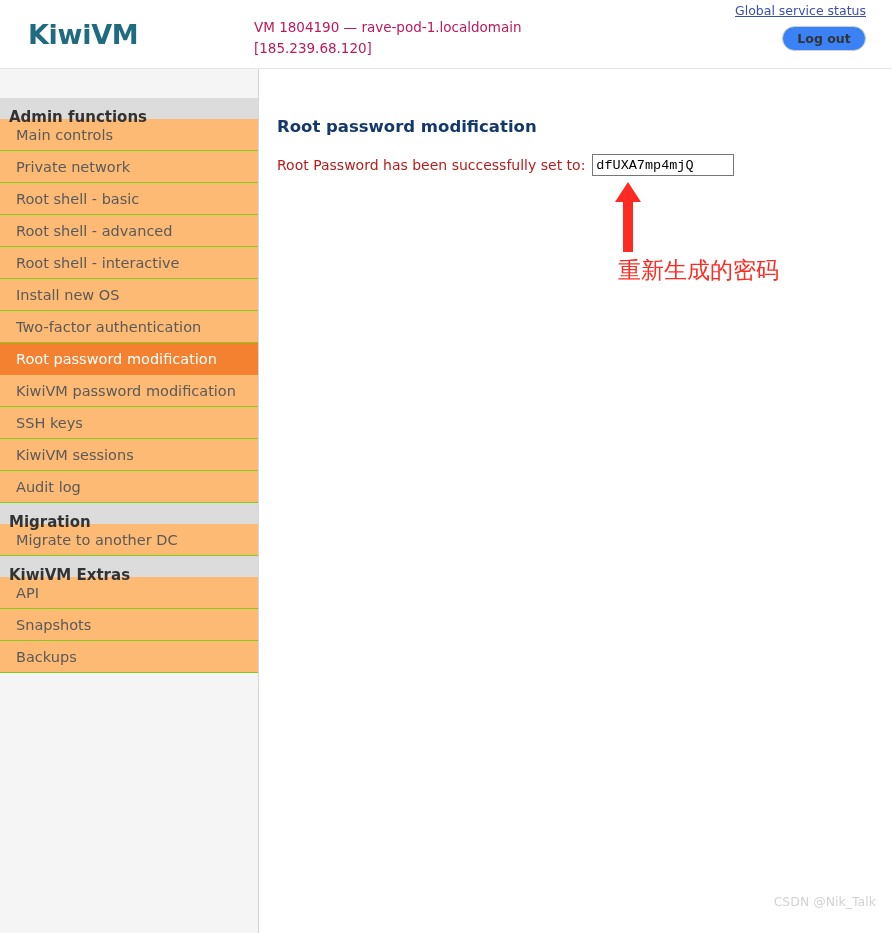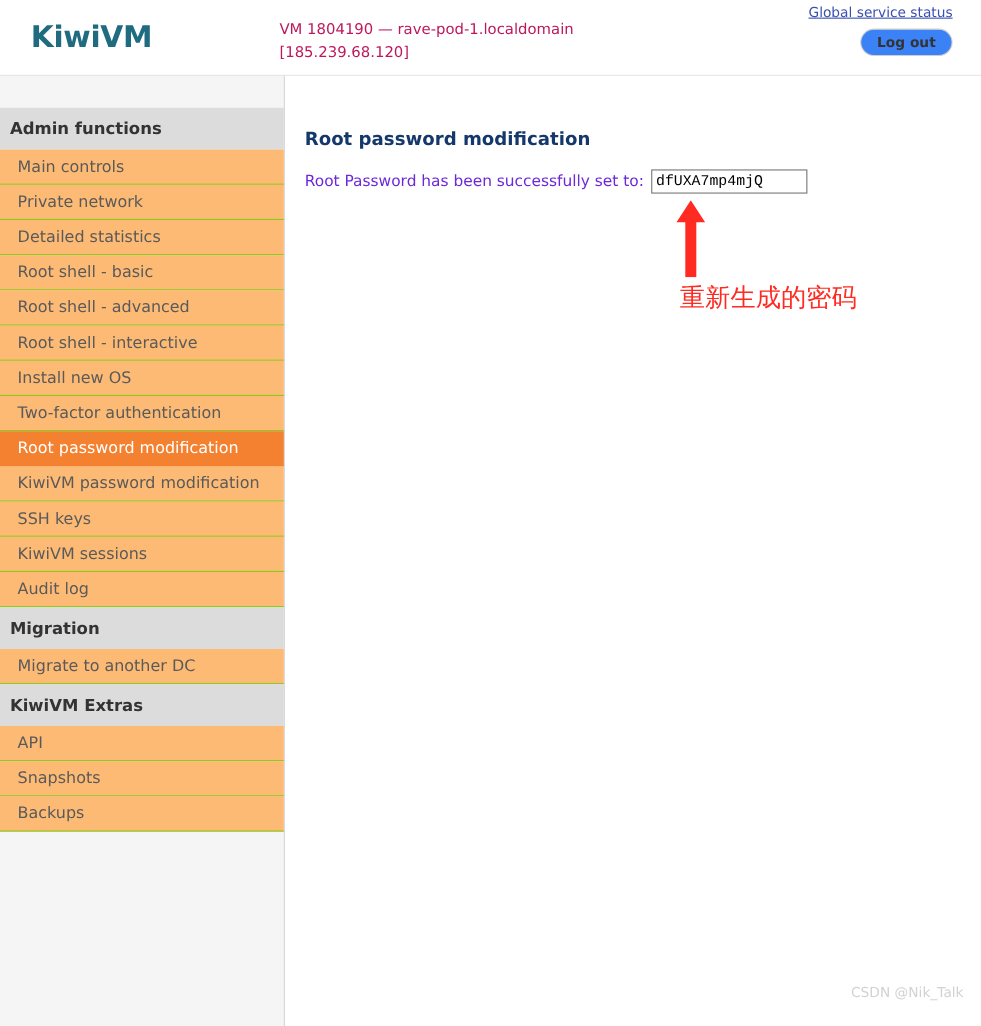--- a/index.html
+++ b/index.html
@@ -78,21 +78,21 @@
     position: absolute;
     left: 0;
     top: 0;
     width: 259px;
     height: 864px;
     background: #f5f5f5;
     border-right: 1px solid #d6d6d6;
     padding-top: 29px;
   }
   .sec-header {
-    height: 38px;
+    height: 21px;
     line-height: 38px;
     background: #dcdcdc;
     color: #333333;
     font-size: 15px;
     font-weight: bold;
     padding-left: 9px;
   }
   .nav-item {
     height: 32px;
     line-height: 32px;
@@ -130,21 +130,21 @@
   }
   .form-row {
     position: absolute;
     left: 17px;
     top: 85px;
     display: flex;
     align-items: center;
   }
   .form-label {
     font-size: 14px;
-    color: #6d28d9;
+    color: #b91c1c;
     margin-right: 7px;
     white-space: nowrap;
   }
   .pw-input {
     width: 142px;
     height: 22px;
     border: 1px solid #767676;
     background: #ffffff;
     color: #000000;
     font-size: 13.5px;
@@ -194,21 +194,20 @@
   <div class="global-status">Global service status</div>
   <div class="logout-btn">Log out</div>
 </div>
 
 <div class="page">
 
   <div class="sidebar" id="sidebar">
       <div class="sec-header">Admin functions</div>
       <div class="nav-item">Main controls</div>
       <div class="nav-item">Private network</div>
-      <div class="nav-item">Detailed statistics</div>
       <div class="nav-item">Root shell - basic</div>
       <div class="nav-item">Root shell - advanced</div>
       <div class="nav-item">Root shell - interactive</div>
       <div class="nav-item">Install new OS</div>
       <div class="nav-item">Two-factor authentication</div>
       <div class="nav-item active">Root password modification</div>
       <div class="nav-item">KiwiVM password modification</div>
       <div class="nav-item">SSH keys</div>
       <div class="nav-item">KiwiVM sessions</div>
       <div class="nav-item">Audit log</div>

